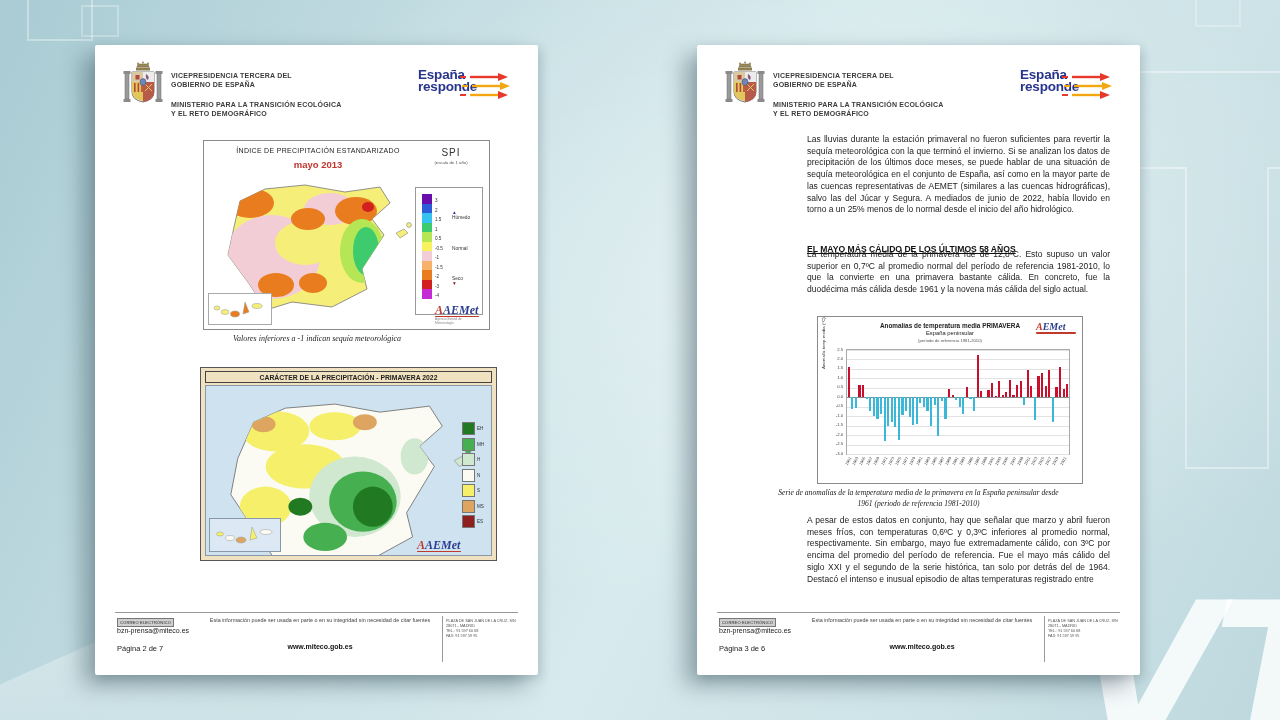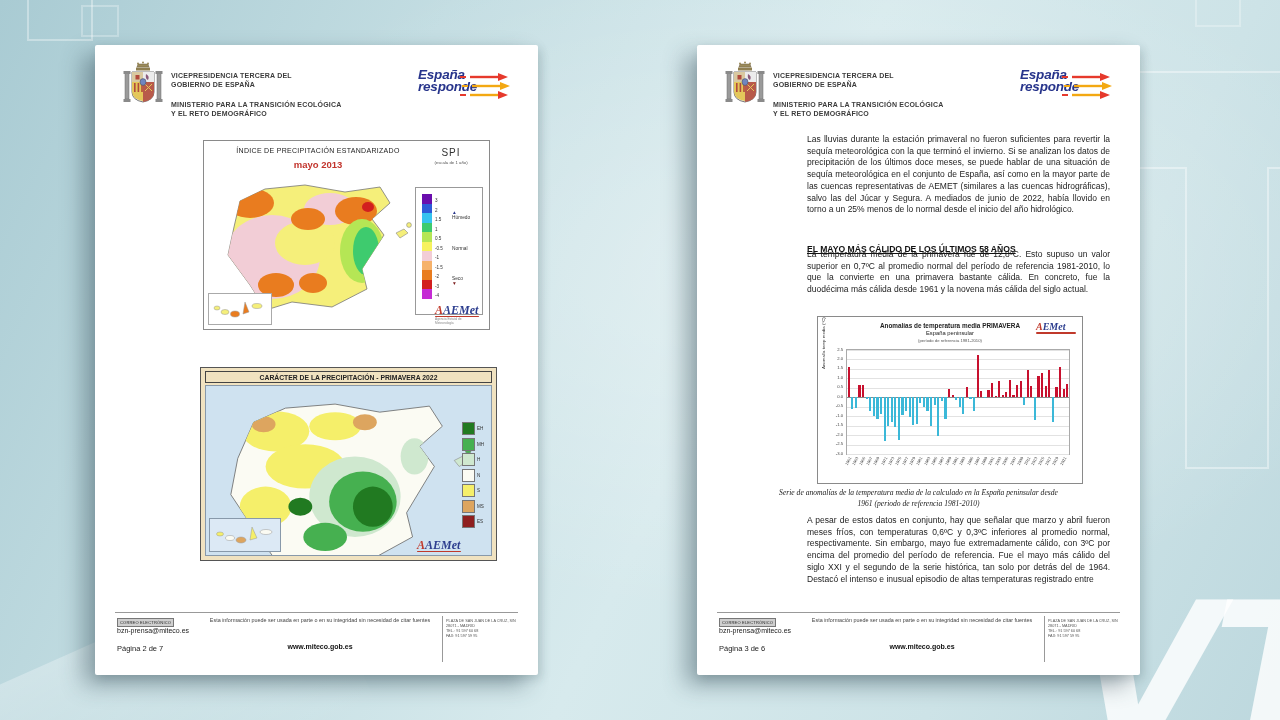--- a/index.html
+++ b/index.html
@@ -24,21 +24,21 @@
     position:absolute;top:45px;width:443px;height:630px;background:#ffffff;border-radius:2px;
     box-shadow:-12px 10px 22px rgba(45,70,80,.42), 3px 4px 10px rgba(45,70,80,.18);
   }
   .page-left{left:95px;}
   .page-right{left:697px;}
   .abs{position:absolute;}
   
   .emblem{left:28px;top:16px;width:40px;height:50px;}
   .gov-text{left:76px;top:26px;color:#3c3c3c;font-size:7px;font-weight:700;line-height:9px;letter-spacing:.2px;}
   .ministry-text{left:76px;top:55px;color:#3c3c3c;font-size:7px;font-weight:700;line-height:9px;letter-spacing:.2px;}
-  .brand{right:28px;top:24px;width:92px;height:36px;font-style:italic;}
+  .brand{right:28px;top:24px;width:92px;height:36px;}
   .brand-txt{color:#27348b;font-weight:700;font-size:13.5px;line-height:12px;letter-spacing:-.2px;}
   .brand-arrows{position:absolute;right:-4px;top:1px;}
   
   .map1{left:108px;top:95px;width:285px;height:188px;border:1px solid #8a8a8a;background:#fff;}
   .map1-title{left:8px;top:6px;width:212px;text-align:center;font-size:7px;letter-spacing:.3px;color:#222;}
   .map1-sub{left:8px;top:18px;width:212px;text-align:center;font-size:9.5px;color:#c2342c;font-weight:600;}
   .spi-tag{right:10px;top:6px;width:56px;text-align:center;font-size:10px;color:#333;letter-spacing:1px;}
   .spi-tag-sub{right:10px;top:19px;width:56px;text-align:center;font-size:4.3px;color:#555;}
   .spi-legendbox{right:6px;top:46px;width:66px;height:126px;border:1px solid #999;background:#fff;}
   .spi-col{position:absolute;left:6px;top:6px;width:10px;}
@@ -230,20 +230,21 @@
       </svg>
     </div>
     <div class="abs" style="right:10px;bottom:4px;width:44px;">
       <div class="aemet"><span class="red">A</span><span>AEMet</span></div>
       <div class="aemet-bar"></div>
       <div class="aemet-tag">Agencia Estatal de Meteorología</div>
     </div>
   </div>
 
   <div class="abs caption cap1">
+    <div>Valores inferiores a -1 indican sequía meteorológica</div>
   </div>
 
   <div class="abs map2">
     <div class="abs map2-titlebar">CARÁCTER DE LA PRECIPITACIÓN - PRIMAVERA  2022</div>
     <div class="abs map2-sea">
       <svg width="100%" height="100%" viewBox="0 0 287 168" preserveAspectRatio="none">
         <defs>
             <clipPath id="pen2">
               <path d="M48,36 L80,22 L130,18 L175,26 L225,20 L238,40 L215,60 L230,80 L202,126 L208,150 L160,176 L108,170 L75,180 L52,148 L25,108 L32,72 Z"></path>
             </clipPath>
@@ -512,21 +513,21 @@
         <div class="xtick" style="left: 180.823px;">2011</div>
         <div class="xtick" style="left: 187.984px;">2013</div>
         <div class="xtick" style="left: 195.145px;">2015</div>
         <div class="xtick" style="left: 202.306px;">2017</div>
         <div class="xtick" style="left: 209.468px;">2019</div>
         <div class="xtick" style="left: 216.629px;">2021</div>
       </div>
   </div>
 
   <div class="abs caption ch-caption">
-    <div>Serie de anomalías de la temperatura media de la calculado en la España peninsular desde</div>
+    <div>Serie de anomalías de la temperatura media de la primavera en la España peninsular desde</div>
     <div>1961 (periodo de referencia 1981-2010)</div>
   </div>
 
   <div class="abs bodytext p3">A pesar de estos datos en conjunto, hay que señalar que marzo y abril fueron meses fríos, con temperaturas 0,6ºC y 0,3ºC inferiores al promedio normal, respectivamente. Sin embargo, mayo fue extremadamente cálido, con 3ºC por encima del promedio del período de referencia. Fue el mayo más cálido del siglo XXI y el segundo de la serie histórica, tan solo por detrás del de 1964. Destacó el intenso e inusual episodio de altas temperaturas registrado entre</div>
 
   <div class="abs footer-rule"></div>
   <div class="abs email-label">CORREO ELECTRÓNICO</div>
   <div class="abs email">bzn-prensa@miteco.es</div>
   <div class="abs pagenum">Página 3 de 6</div>
   <div class="abs disclaimer">Esta información puede ser usada en parte o en su integridad sin necesidad de citar fuentes</div>

